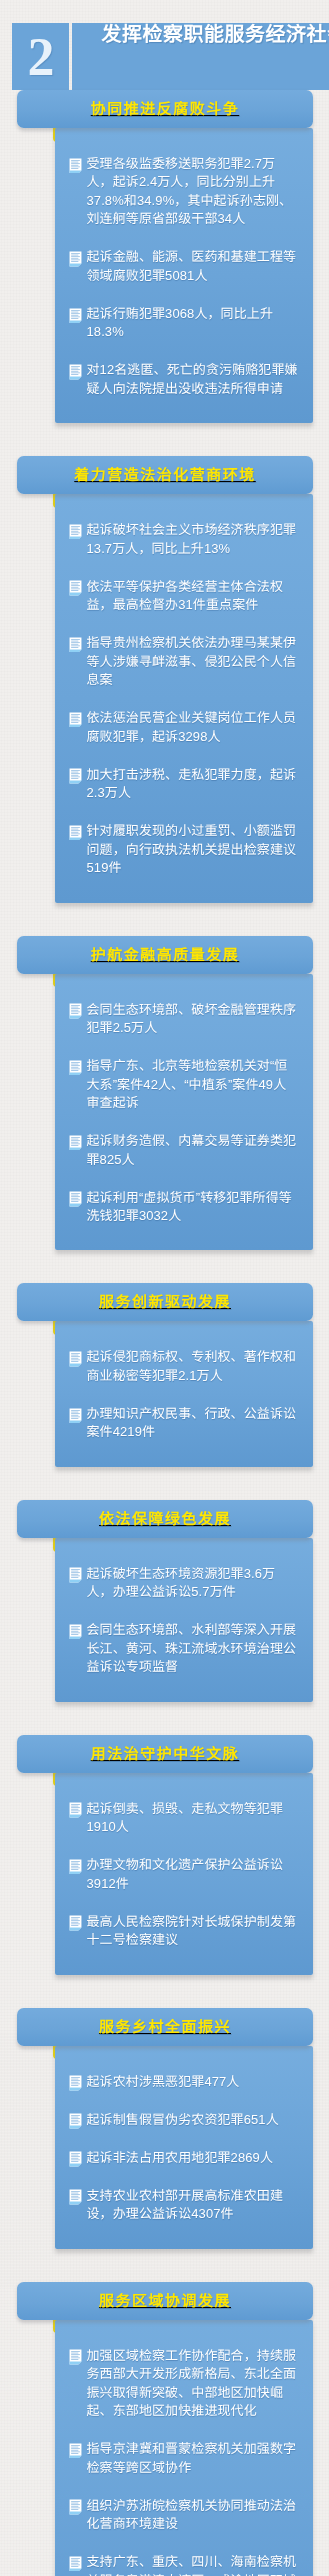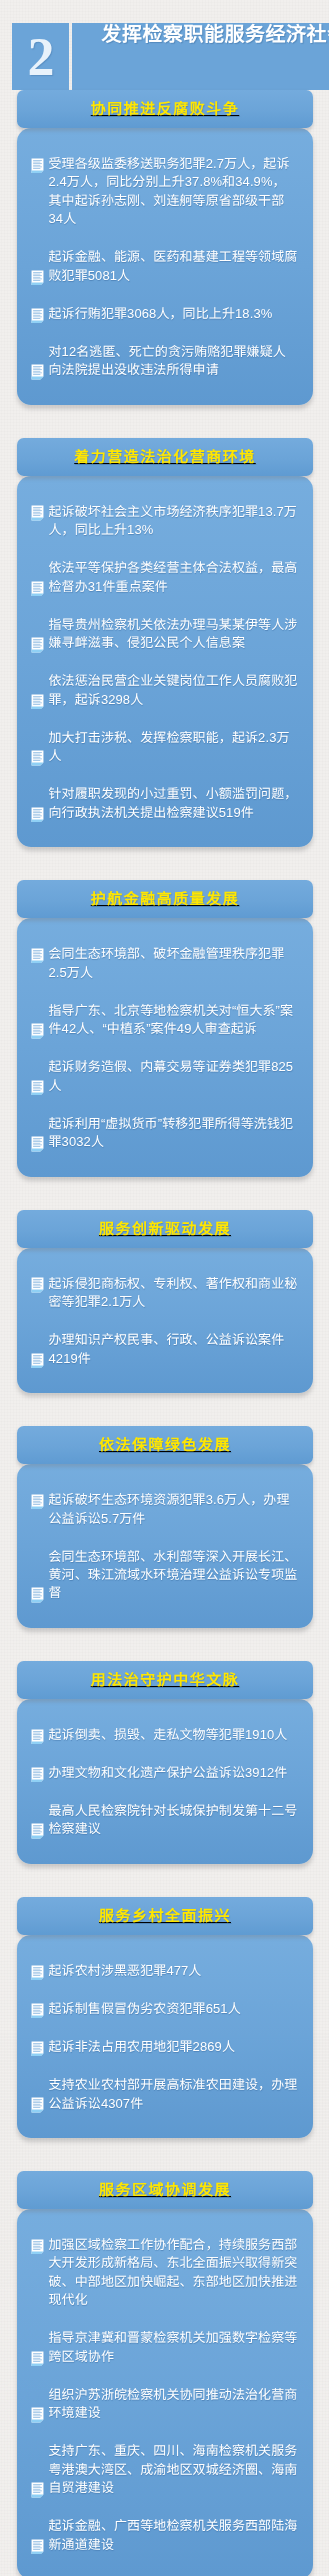--- a/index.html
+++ b/index.html
@@ -111,39 +111,40 @@
     background: #e8d511;
     border-radius: 4.1px;
     top: -11.3px;
   }
   .connector.left  { left: 36px; }
   .connector.right { right: 36px; }
 
   .section-card {
     position: relative;
     background: linear-gradient(180deg, #76adde 0%, #6ba4d8 50%, #5e99d0 100%);
-    border-radius: 14px;
+    border-radius: 2px;
     box-shadow: 0 3.1px 4.6px rgba(120,120,125,0.32);
     z-index: 2;
     padding: 27px 14.4px 25px 14.4px;
+    margin-left: 38px;
   }
 
   .bullet-list { list-style: none; }
 
   .bullet {
     display: flex;
     align-items: flex-start;
     color: #ffffff;
     font-size: 13px;
     line-height: 1.42;
     letter-spacing: 0.1px;
     text-shadow: 0.3px 0.5px 0.8px rgba(55,105,160,0.5);
     font-family: "Liberation Sans", "DejaVu Sans", sans-serif;
   }
-  .bullet + .bullet { margin-top: 19.6px; align-items: flex-end; }
+  .bullet + .bullet { margin-top: 19.6px; }
 
   .doc-icon {
     flex: 0 0 auto;
     width: 13px;
     height: 15.5px;
     margin-right: 4.1px;
     margin-top: 2.6px;
     position: relative;
     display: inline-block;
   }
@@ -320,21 +321,21 @@
                   <path d="M1 1 H24 V24 L18 30 H1 Z" fill="#ffffff"></path>
                   <path d="M1 24 H24 L18 30 H1 Z" fill="#8fd0f5"></path>
                   <rect x="4" y="4" width="17" height="1.5" fill="#6ba4d8" opacity="0.75"></rect>
                   <rect x="4" y="7.1" width="14" height="1.5" fill="#6ba4d8" opacity="0.75"></rect>
                   <rect x="4" y="10.2" width="17" height="1.5" fill="#6ba4d8" opacity="0.75"></rect>
                   <rect x="4" y="13.3" width="14" height="1.5" fill="#6ba4d8" opacity="0.75"></rect>
                   <rect x="4" y="16.4" width="17" height="1.5" fill="#6ba4d8" opacity="0.75"></rect>
                   <rect x="4" y="19.5" width="14" height="1.5" fill="#6ba4d8" opacity="0.75"></rect>
                 </svg>
               </span>
-              <span class="bullet-text">加大打击涉税、发挥检察职能，起诉2.3万人</span>
+              <span class="bullet-text">加大打击涉税、走私犯罪力度，起诉2.3万人</span>
             </li>
             <li class="bullet">
               <span class="doc-icon">
                 <svg width="13" height="15.5" viewBox="0 0 25 30">
                   <path d="M1 1 H24 V24 L18 30 H1 Z" fill="#ffffff"></path>
                   <path d="M1 24 H24 L18 30 H1 Z" fill="#8fd0f5"></path>
                   <rect x="4" y="4" width="17" height="1.5" fill="#6ba4d8" opacity="0.75"></rect>
                   <rect x="4" y="7.1" width="14" height="1.5" fill="#6ba4d8" opacity="0.75"></rect>
                   <rect x="4" y="10.2" width="17" height="1.5" fill="#6ba4d8" opacity="0.75"></rect>
                   <rect x="4" y="13.3" width="14" height="1.5" fill="#6ba4d8" opacity="0.75"></rect>

